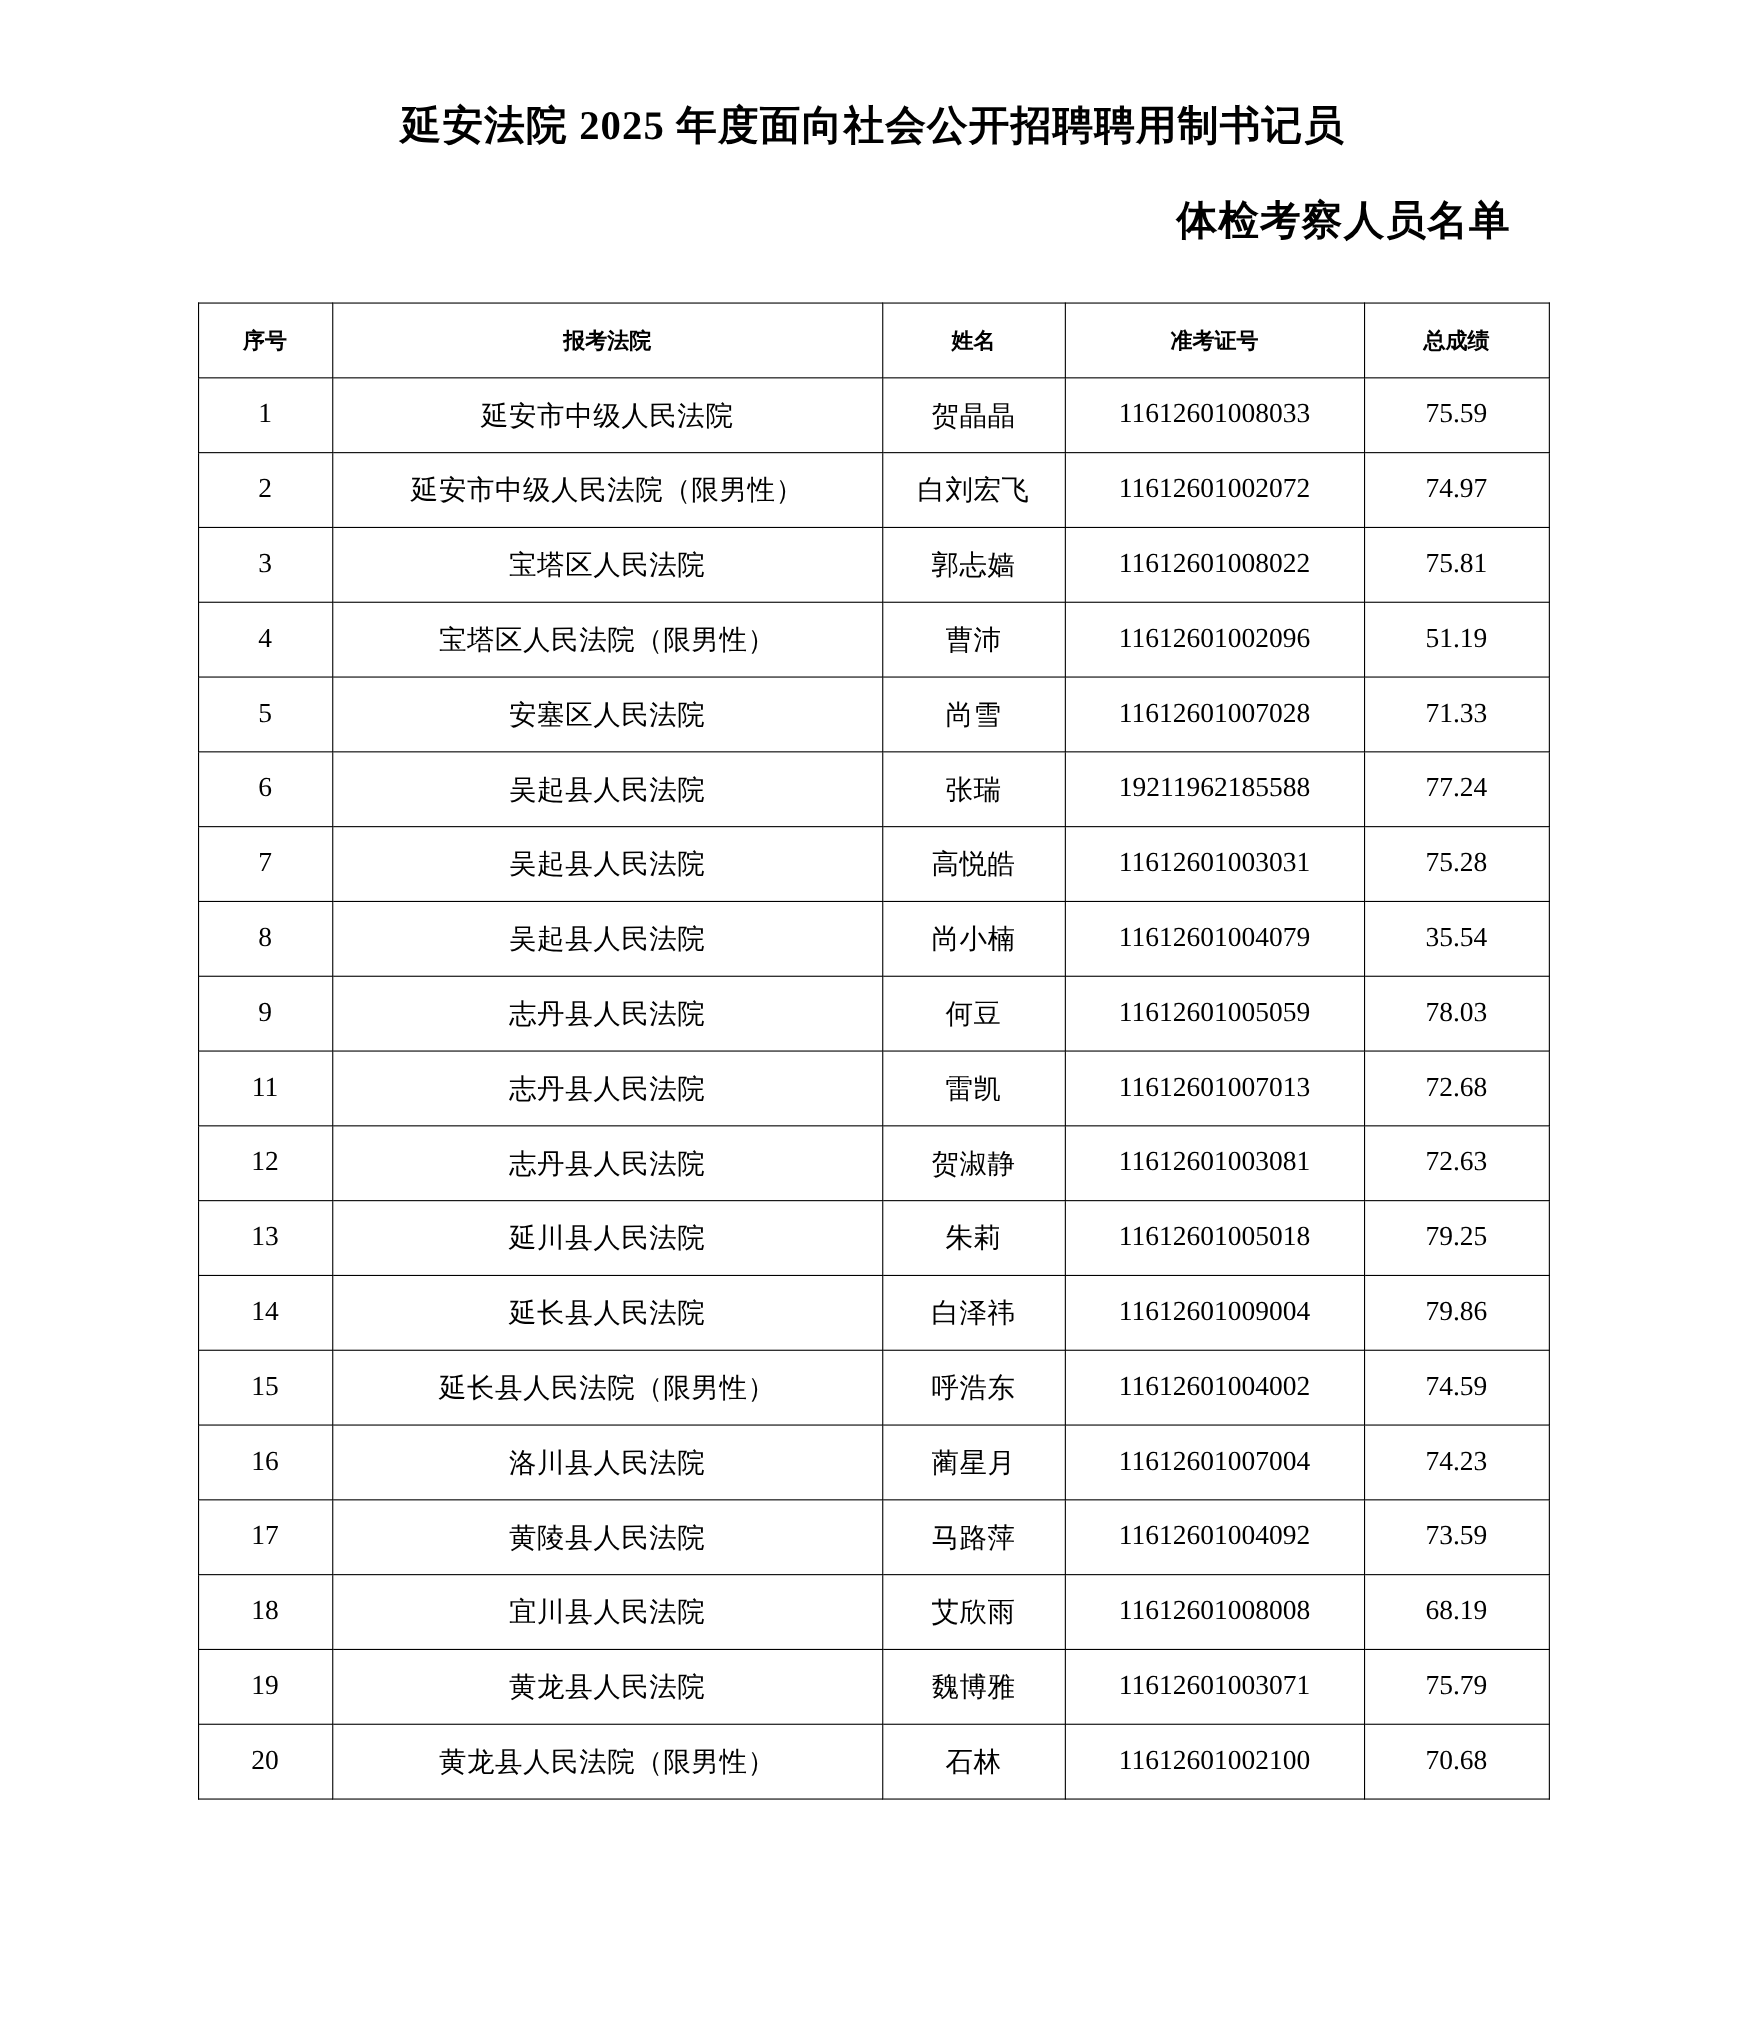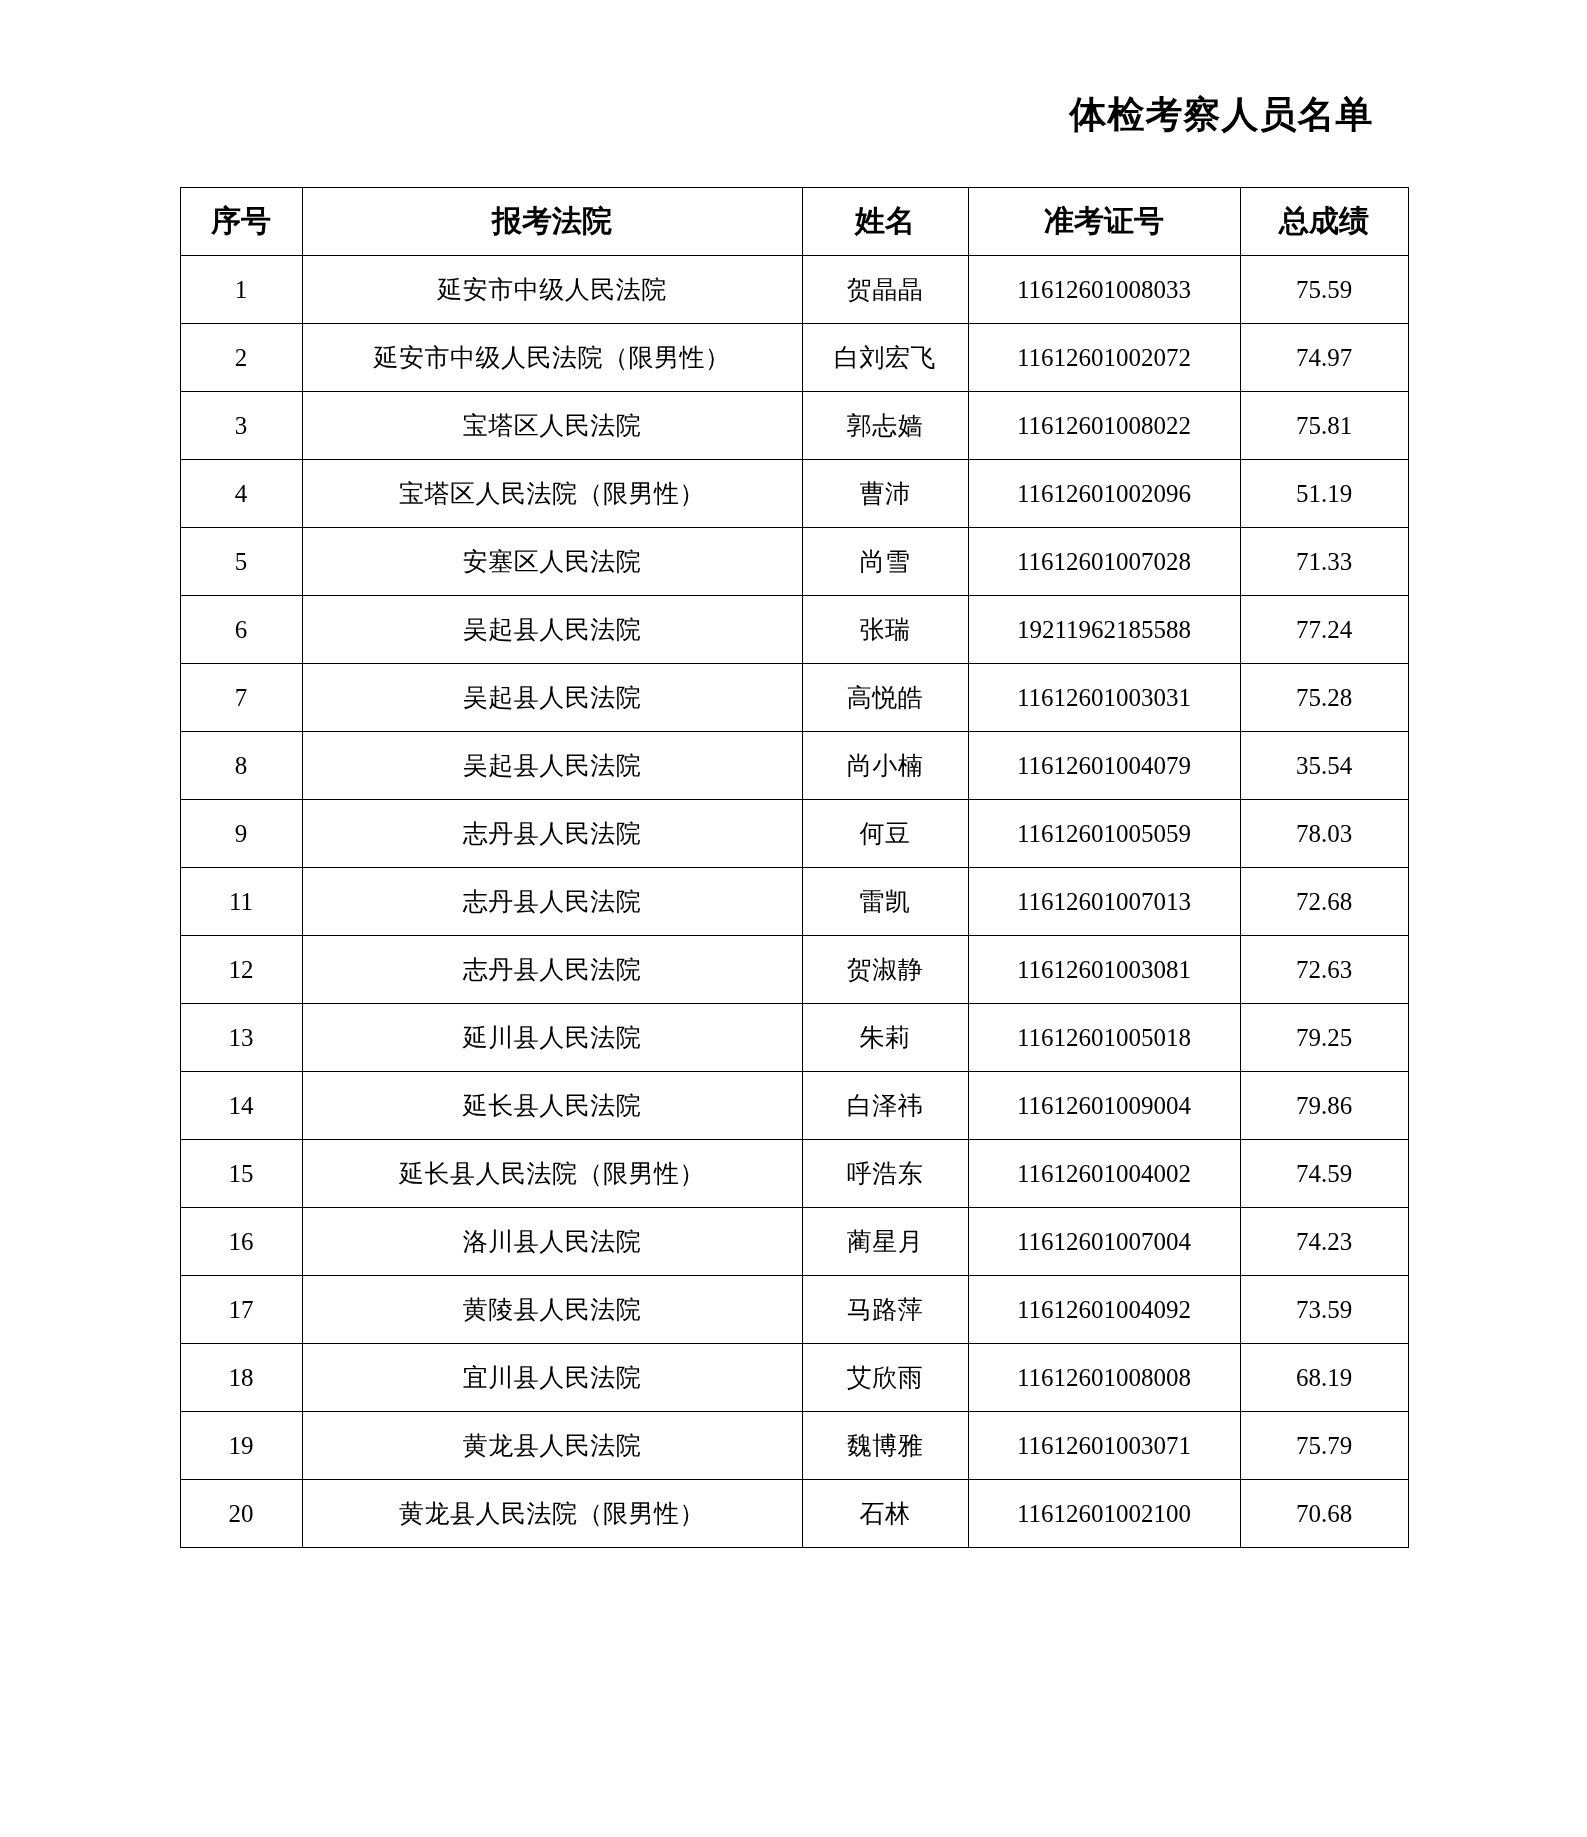--- a/index.html
+++ b/index.html
@@ -52,36 +52,37 @@
     border: 1.5px solid #000000;
     text-align: center;
     vertical-align: middle;
     height: 68px;
     font-size: 25px;
     padding: 2px 4px;
     box-sizing: border-box;
   }
   table.roster th {
     font-weight: bold;
-    font-size: 30px;
+    font-size: 20px;
   }
   col.c-idx { width: 122px; }
   col.c-court { width: 500px; }
   col.c-name { width: 166px; }
   col.c-exam { width: 272px; }
   col.c-score { width: 168px; }
   td.idx, td.score, td.exam { font-family: "Liberation Serif", serif; }
   td.court, td.name { letter-spacing: 0.5px; margin-left: 45px; }
 </style>
 </head>
 <body>
 
 <div class="page">
 
   <h1 class="doc-title">
+    <span class="line1">延安法院 2025 年度面向社会公开招聘聘用制书记员</span>
     <span class="line2">体检考察人员名单</span>
   </h1>
 
   <div class="table-wrap">
     <table class="roster">
       <colgroup>
         <col class="c-idx">
         <col class="c-court">
         <col class="c-name">
         <col class="c-exam">

